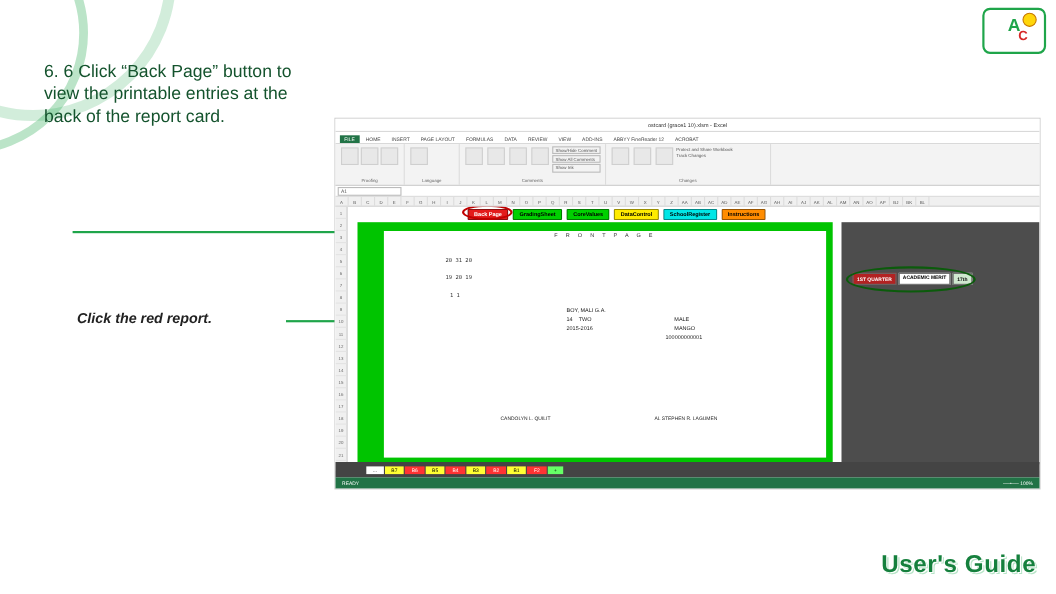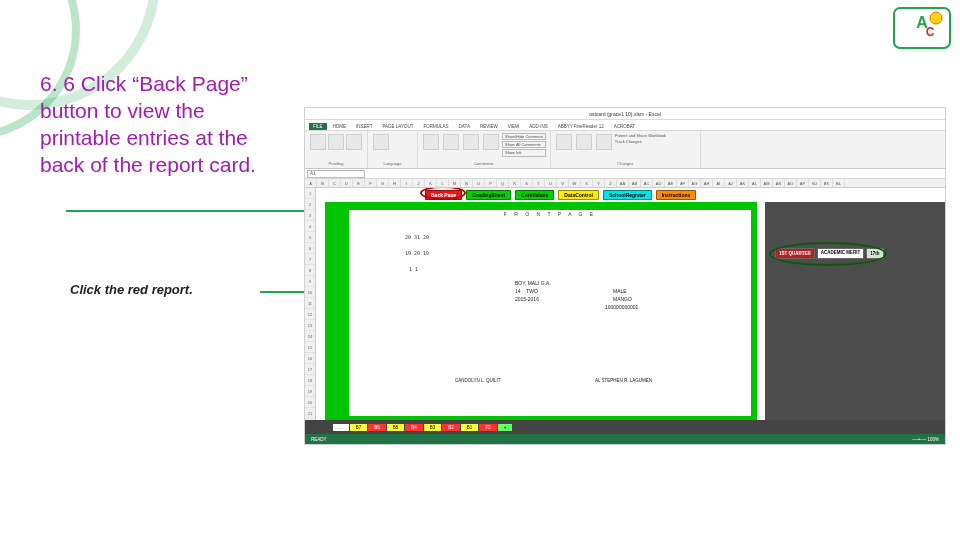--- a/index.html
+++ b/index.html
@@ -5,21 +5,21 @@
   * { box-sizing: border-box; margin: 0; padding: 0; }
   html, body { width: 960px; height: 540px; font-family: "Segoe UI", Tahoma, sans-serif; background: #fff; overflow: hidden; }
   .slide { position: relative; width: 960px; height: 540px; }
 
   
   .arc1 { position: absolute; left: -140px; top: -80px; width: 220px; height: 220px; border: 8px solid #1fa54a; border-radius: 50%; opacity: .3; }
   .arc2 { position: absolute; left: -100px; top: -150px; width: 260px; height: 260px; border: 10px solid #1fa54a; border-radius: 50%; opacity: .2; }
 
   .logo { position: absolute; top: 6px; right: 8px; width: 60px; height: 44px; }
 
-  .heading { position: absolute; left: 40px; top: 71px; width: 250px; font-size: 21px; line-height: 1.28; color: #a21caf; }
+  .heading { position: absolute; left: 40px; top: 56px; width: 250px; font-size: 16px; line-height: 1.28; color: #14532d; }
   .subcap { position: absolute; left: 70px; top: 282px; font-style: italic; font-weight: 700; font-size: 13px; color: #222; }
   .callout { position: absolute; left: 798px; top: 322px; width: 140px; font-size: 10.5px; font-style: italic; text-align: center; color: #222; line-height: 1.25; }
 
   .footer { position: absolute; right: 18px; bottom: 14px; font-weight: 800; font-size: 22px; color: #15803d; text-shadow: 1px 1px 0 #fff, 2px 2px 0 #b7e4c7; letter-spacing: .5px; }
 
   
   .shot { position: absolute; left: 305px; top: 108px; width: 640px; height: 336px; background: #fff; box-shadow: 0 0 0 1px #d0d0d0; font-size: 5px; color: #555; }
   .titlebar { height: 12px; background: #fff; border-bottom: 1px solid #d9d9d9; display: flex; align-items: center; justify-content: center; }
   .titlebar span { font-size: 5px; color: #333; }
   .ribtabs { height: 11px; background: #fff; display: flex; align-items: flex-end; gap: 2px; padding-left: 4px; border-bottom: 1px solid #d9d9d9; }
@@ -294,13 +294,14 @@
         <div class="stab y">B1</div>
         <div class="stab r">F2</div>
         <div class="stab g">+</div>
       </div>
     <div class="statusbar">
       <span>READY</span>
       <span>──•── 100%</span>
     </div>
   </div>
 
+  <div class="footer">User's Guide</div>
 </div>
 
 </body></html>

